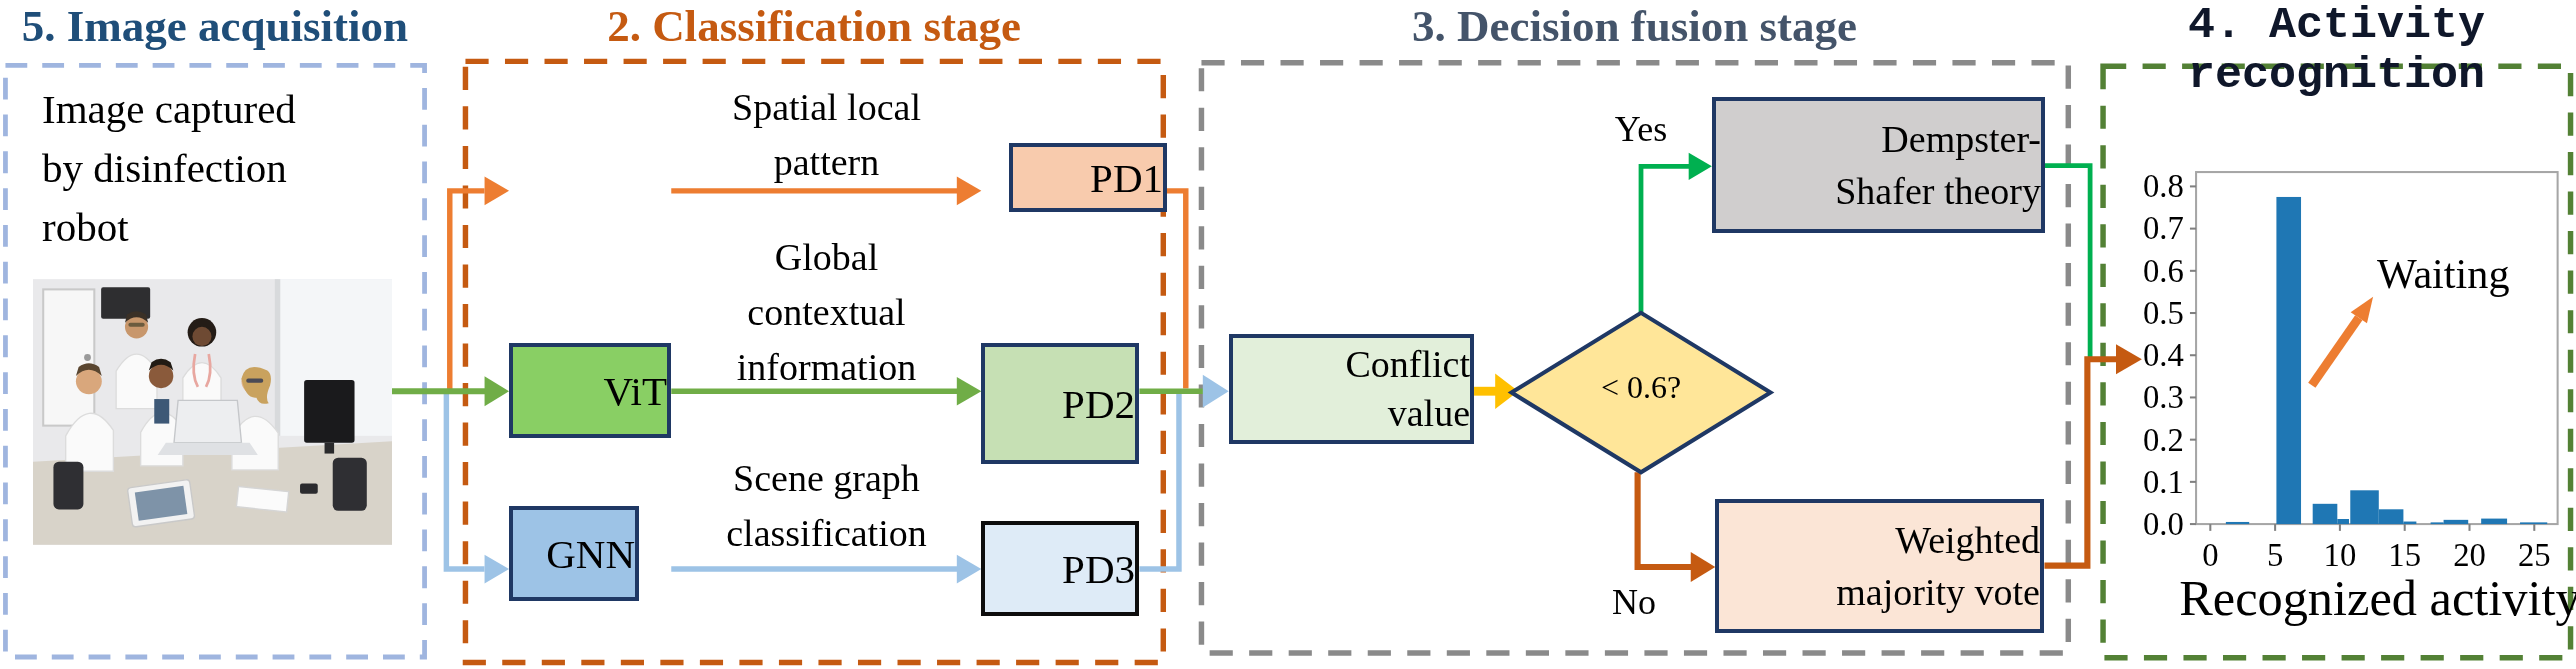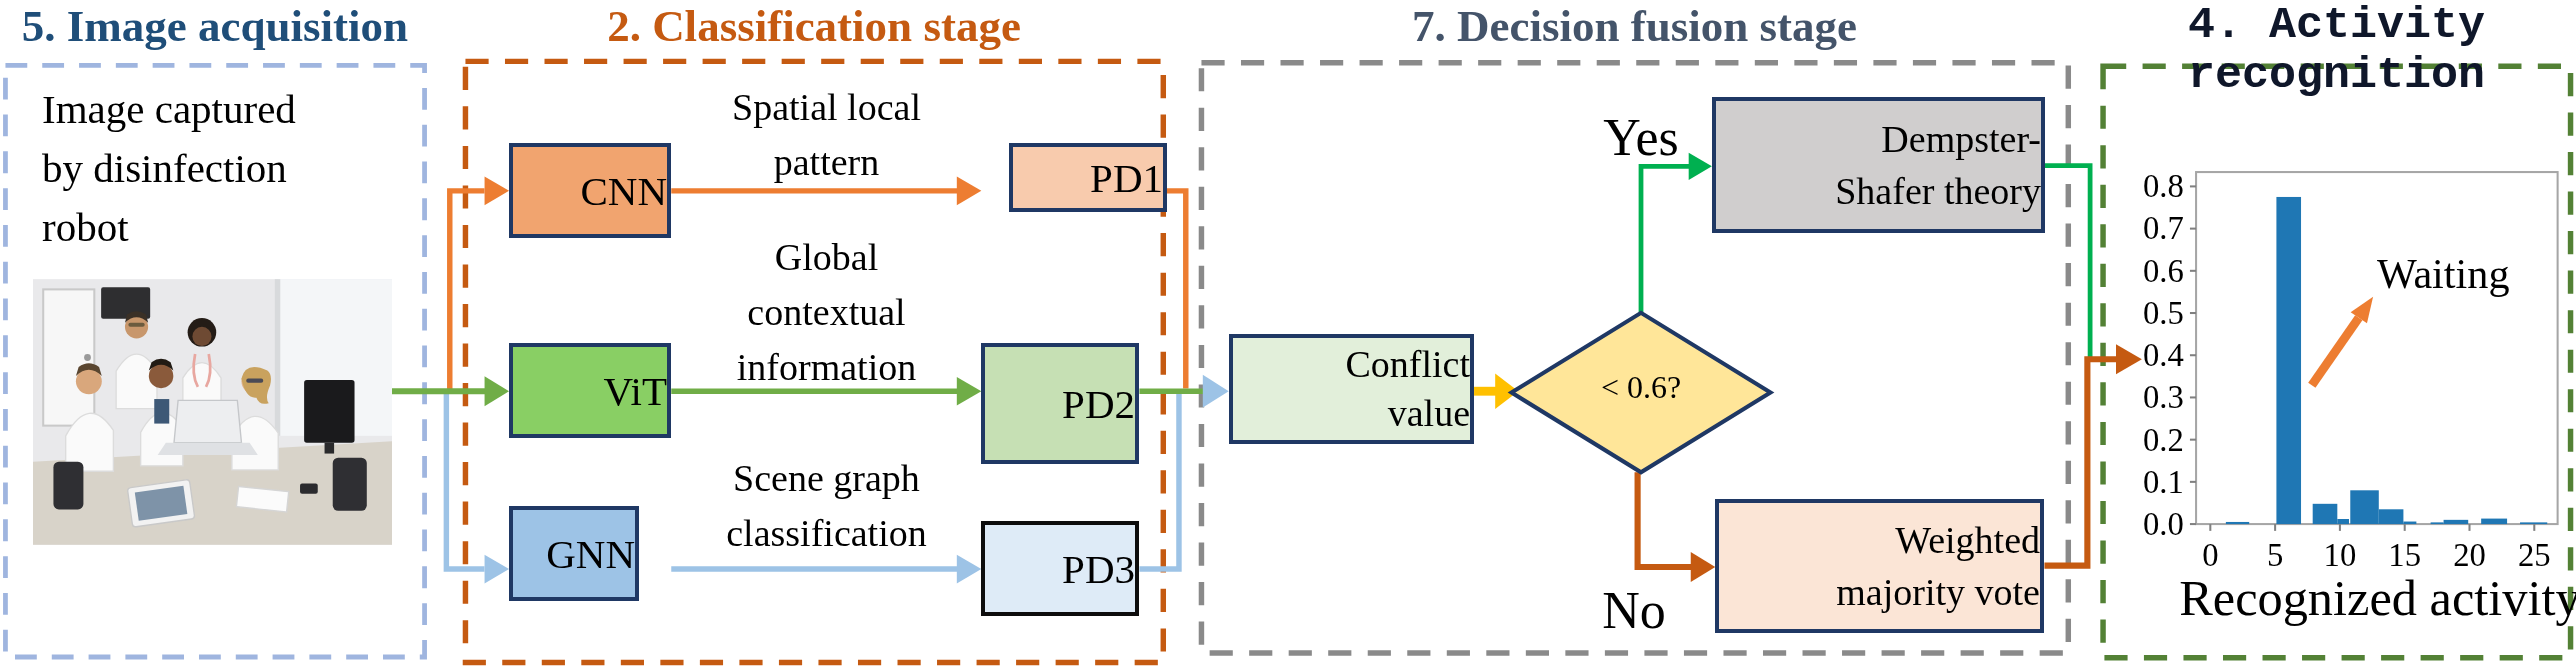--- a/index.html
+++ b/index.html
@@ -9,32 +9,32 @@
   svg{display:block;}
   .stage-title{position:absolute;top:1.4px;height:53px;text-align:center;
                font-weight:bold;font-size:45px;line-height:50px;z-index:3;}
   .flow-box{position:absolute;display:flex;flex-direction:column;align-items:flex-end;justify-content:center;
             font-size:41px;line-height:50px;text-align:center;z-index:2;box-sizing:border-box;}
   .navy{border:4.1px solid #1F3864;}
   .blackb{border:4.1px solid #0d0d0d;}
   .path-label{position:absolute;left:673px;width:307px;text-align:center;
               font-size:38px;line-height:55px;z-index:2;}
   .caption{position:absolute;left:42px;top:80px;width:368px;font-size:41px;line-height:59px;z-index:2;}
-  .small-note{position:absolute;font-size:52px;z-index:3;text-align:center;}
+  .small-note{position:absolute;font-size:36px;z-index:3;text-align:center;}
   .diamond-label{position:absolute;left:1556px;top:369px;width:170px;text-align:center;
                  font-size:32px;z-index:3;}
 </style>
 </head>
 <body>
 
 <div id="root">
 
   <div class="stage-title" style="left:5.5px;width:419px;color:#1F4E79;">5. Image acquisition</div>
   <div class="stage-title" style="left:465px;width:698px;color:#C55A11;">2. Classification stage</div>
-  <div class="stage-title" style="left:1201px;width:867px;color:#44546A;">7. Decision fusion stage</div>
+  <div class="stage-title" style="left:1201px;width:867px;color:#44546A;">3. Decision fusion stage</div>
   <div class="stage-title" style="left:2103px;width:467px;color:#0f172a;font-family:Liberation Mono, monospace;">4. Activity recognition</div>
 
   <svg class="abs" style="left:0;top:0;z-index:1;" width="2576" height="670" viewBox="0 0 3780 983">
 
     <rect x="8" y="96" width="615" height="868" fill="none" stroke="#9FB5DF" stroke-width="7" stroke-dasharray="32 22"></rect>
     <rect x="683" y="90" width="1024" height="882" fill="none" stroke="#C55A11" stroke-width="8" stroke-dasharray="34 24"></rect>
     <rect x="1763" y="92" width="1272" height="866" fill="none" stroke="#8A8A8A" stroke-width="8" stroke-dasharray="34 24"></rect>
     <rect x="3086" y="97" width="686" height="868" fill="none" stroke="#538135" stroke-width="8" stroke-dasharray="34 24"></rect>
 
     <polyline points="655,574 655,835 711,835" fill="none" stroke="#9DC3E6" stroke-width="8"></polyline>
@@ -121,23 +121,20 @@
     <rect x="142" y="300" width="92" height="58" rx="5" fill="#F2F2F2" stroke="#C9C9C9" stroke-width="2" transform="rotate(-8 188 329)"></rect>
     <rect x="152" y="308" width="72" height="42" fill="#7E93A8" transform="rotate(-8 188 329)"></rect>
 
     <rect x="300" y="308" width="74" height="30" fill="#FBFBFB" stroke="#D5D5D5" stroke-width="2" transform="rotate(6 337 323)"></rect>
     <rect x="392" y="300" width="26" height="15" rx="3" fill="#2B2B2E"></rect>
 
     <rect x="30" y="268" width="44" height="70" rx="8" fill="#2F2F33"></rect>
     <rect x="440" y="262" width="50" height="78" rx="8" fill="#2F2F33"></rect>
   </svg>
 
-  <div class="flow-box navy" style="left:509px;top:143px;width:162px;height:95px;background:#F1A46F;">
-    <div>CNN</div>
-  </div>
   <div class="flow-box navy" style="left:509px;top:343px;width:162px;height:95px;background:#89CF64;">
     <div>ViT</div>
   </div>
   <div class="flow-box navy" style="left:509px;top:506px;width:130px;height:95px;background:#9DC3E6;">
     <div>GNN</div>
   </div>
   <div class="flow-box navy" style="left:1009px;top:143px;width:158px;height:69px;background:#F8CBAD;">
     <div>PD1</div>
   </div>
   <div class="flow-box navy" style="left:981px;top:343px;width:158px;height:121px;background:#C6E0B4;">

